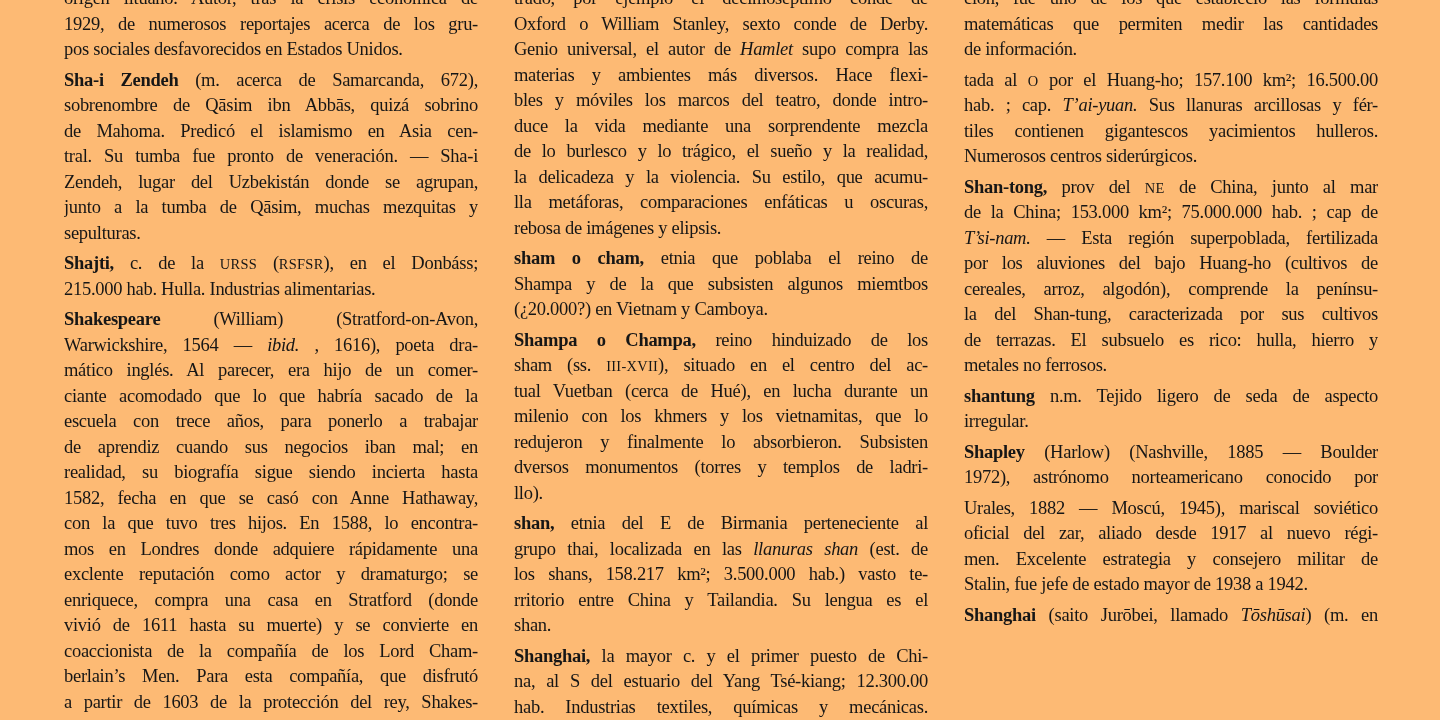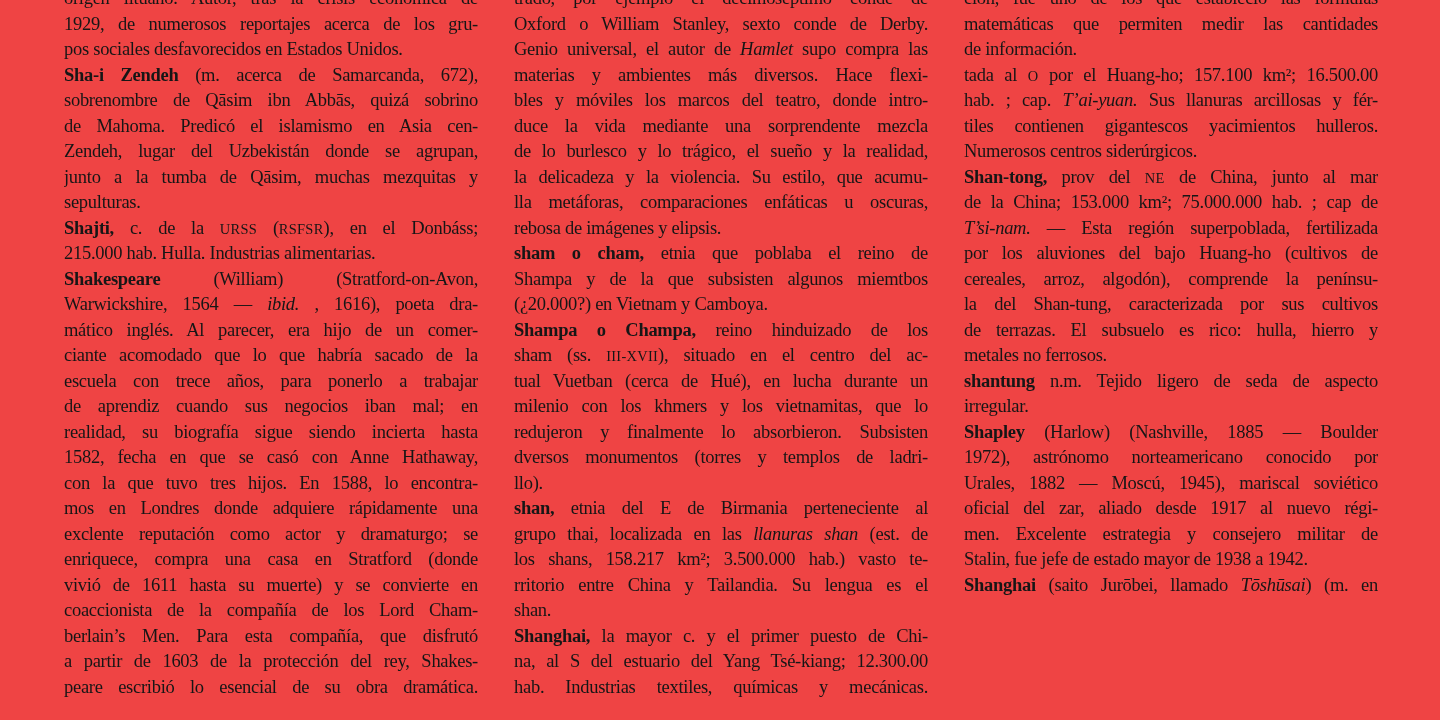--- a/index.html
+++ b/index.html
@@ -1,28 +1,28 @@
 <!DOCTYPE html>
 <html><head>
 <meta charset="utf-8">
 <style>
   html,body { margin:0; padding:0; background:#ffffff; }
   body { width:1440px; height:720px; overflow:hidden; }
   .page {
     position:relative; width:1440px; height:720px;
-    background:#ef4444; color:#161616;
+    background:#fdba74; color:#161616;
     font-family:"Liberation Serif","DejaVu Serif",serif;
     overflow:hidden;
   }
   .col { position:absolute; top:0; height:720px; overflow:hidden; }
   .col-inner { margin-top:-14px; }
   .col1 { left:64px;  width:414px; }
   .col2 { left:514px; width:414px; }
   .col3 { left:964px; width:414px; }
-  .para { }
+  .para { margin-top:5px; }
   .para:first-child { margin-top:0; }
   .line {
     font-size:18.5px; line-height:25.5px; height:25.5px;
     overflow:hidden; letter-spacing:-0.015em;
     text-align:justify; text-align-last:justify;
     white-space:normal;
   }
   .line.end { text-align-last:left; }
   .s-n { }
   .s-b { font-weight:700; }
@@ -37,20 +37,21 @@
     <div class="col-inner">
         <div class="para">
           <div class="line"><span class="s-n">origen lituano. Autor, tras la crisis económica de</span></div>
           <div class="line"><span class="s-n">1929, de numerosos reportajes acerca de los gru-</span></div>
           <div class="line end"><span class="s-n">pos sociales desfavorecidos en Estados Unidos.</span></div>
         </div>
         <div class="para">
           <div class="line"><span class="s-b">Sha-i Zendeh</span><span class="s-n"> (m. acerca de Samarcanda, 672),</span></div>
           <div class="line"><span class="s-n">sobrenombre de Qāsim ibn Abbās, quizá sobrino</span></div>
           <div class="line"><span class="s-n">de Mahoma. Predicó el islamismo en Asia cen-</span></div>
+          <div class="line"><span class="s-n">tral. Su tumba fue pronto de veneración. — Sha-i</span></div>
           <div class="line"><span class="s-n">Zendeh, lugar del Uzbekistán donde se agrupan,</span></div>
           <div class="line"><span class="s-n">junto a la tumba de Qāsim, muchas mezquitas y</span></div>
           <div class="line end"><span class="s-n">sepulturas.</span></div>
         </div>
         <div class="para">
           <div class="line"><span class="s-b">Shajti,</span><span class="s-n"> c. de la </span><span class="s-sc">URSS</span><span class="s-n"> (</span><span class="s-sc">RSFSR</span><span class="s-n">), en el Donbáss;</span></div>
           <div class="line end"><span class="s-n">215.000 hab. Hulla. Industrias alimentarias.</span></div>
         </div>
         <div class="para">
           <div class="line"><span class="s-b">Shakespeare</span><span class="s-n"> (William) (Stratford-on-Avon,</span></div>

